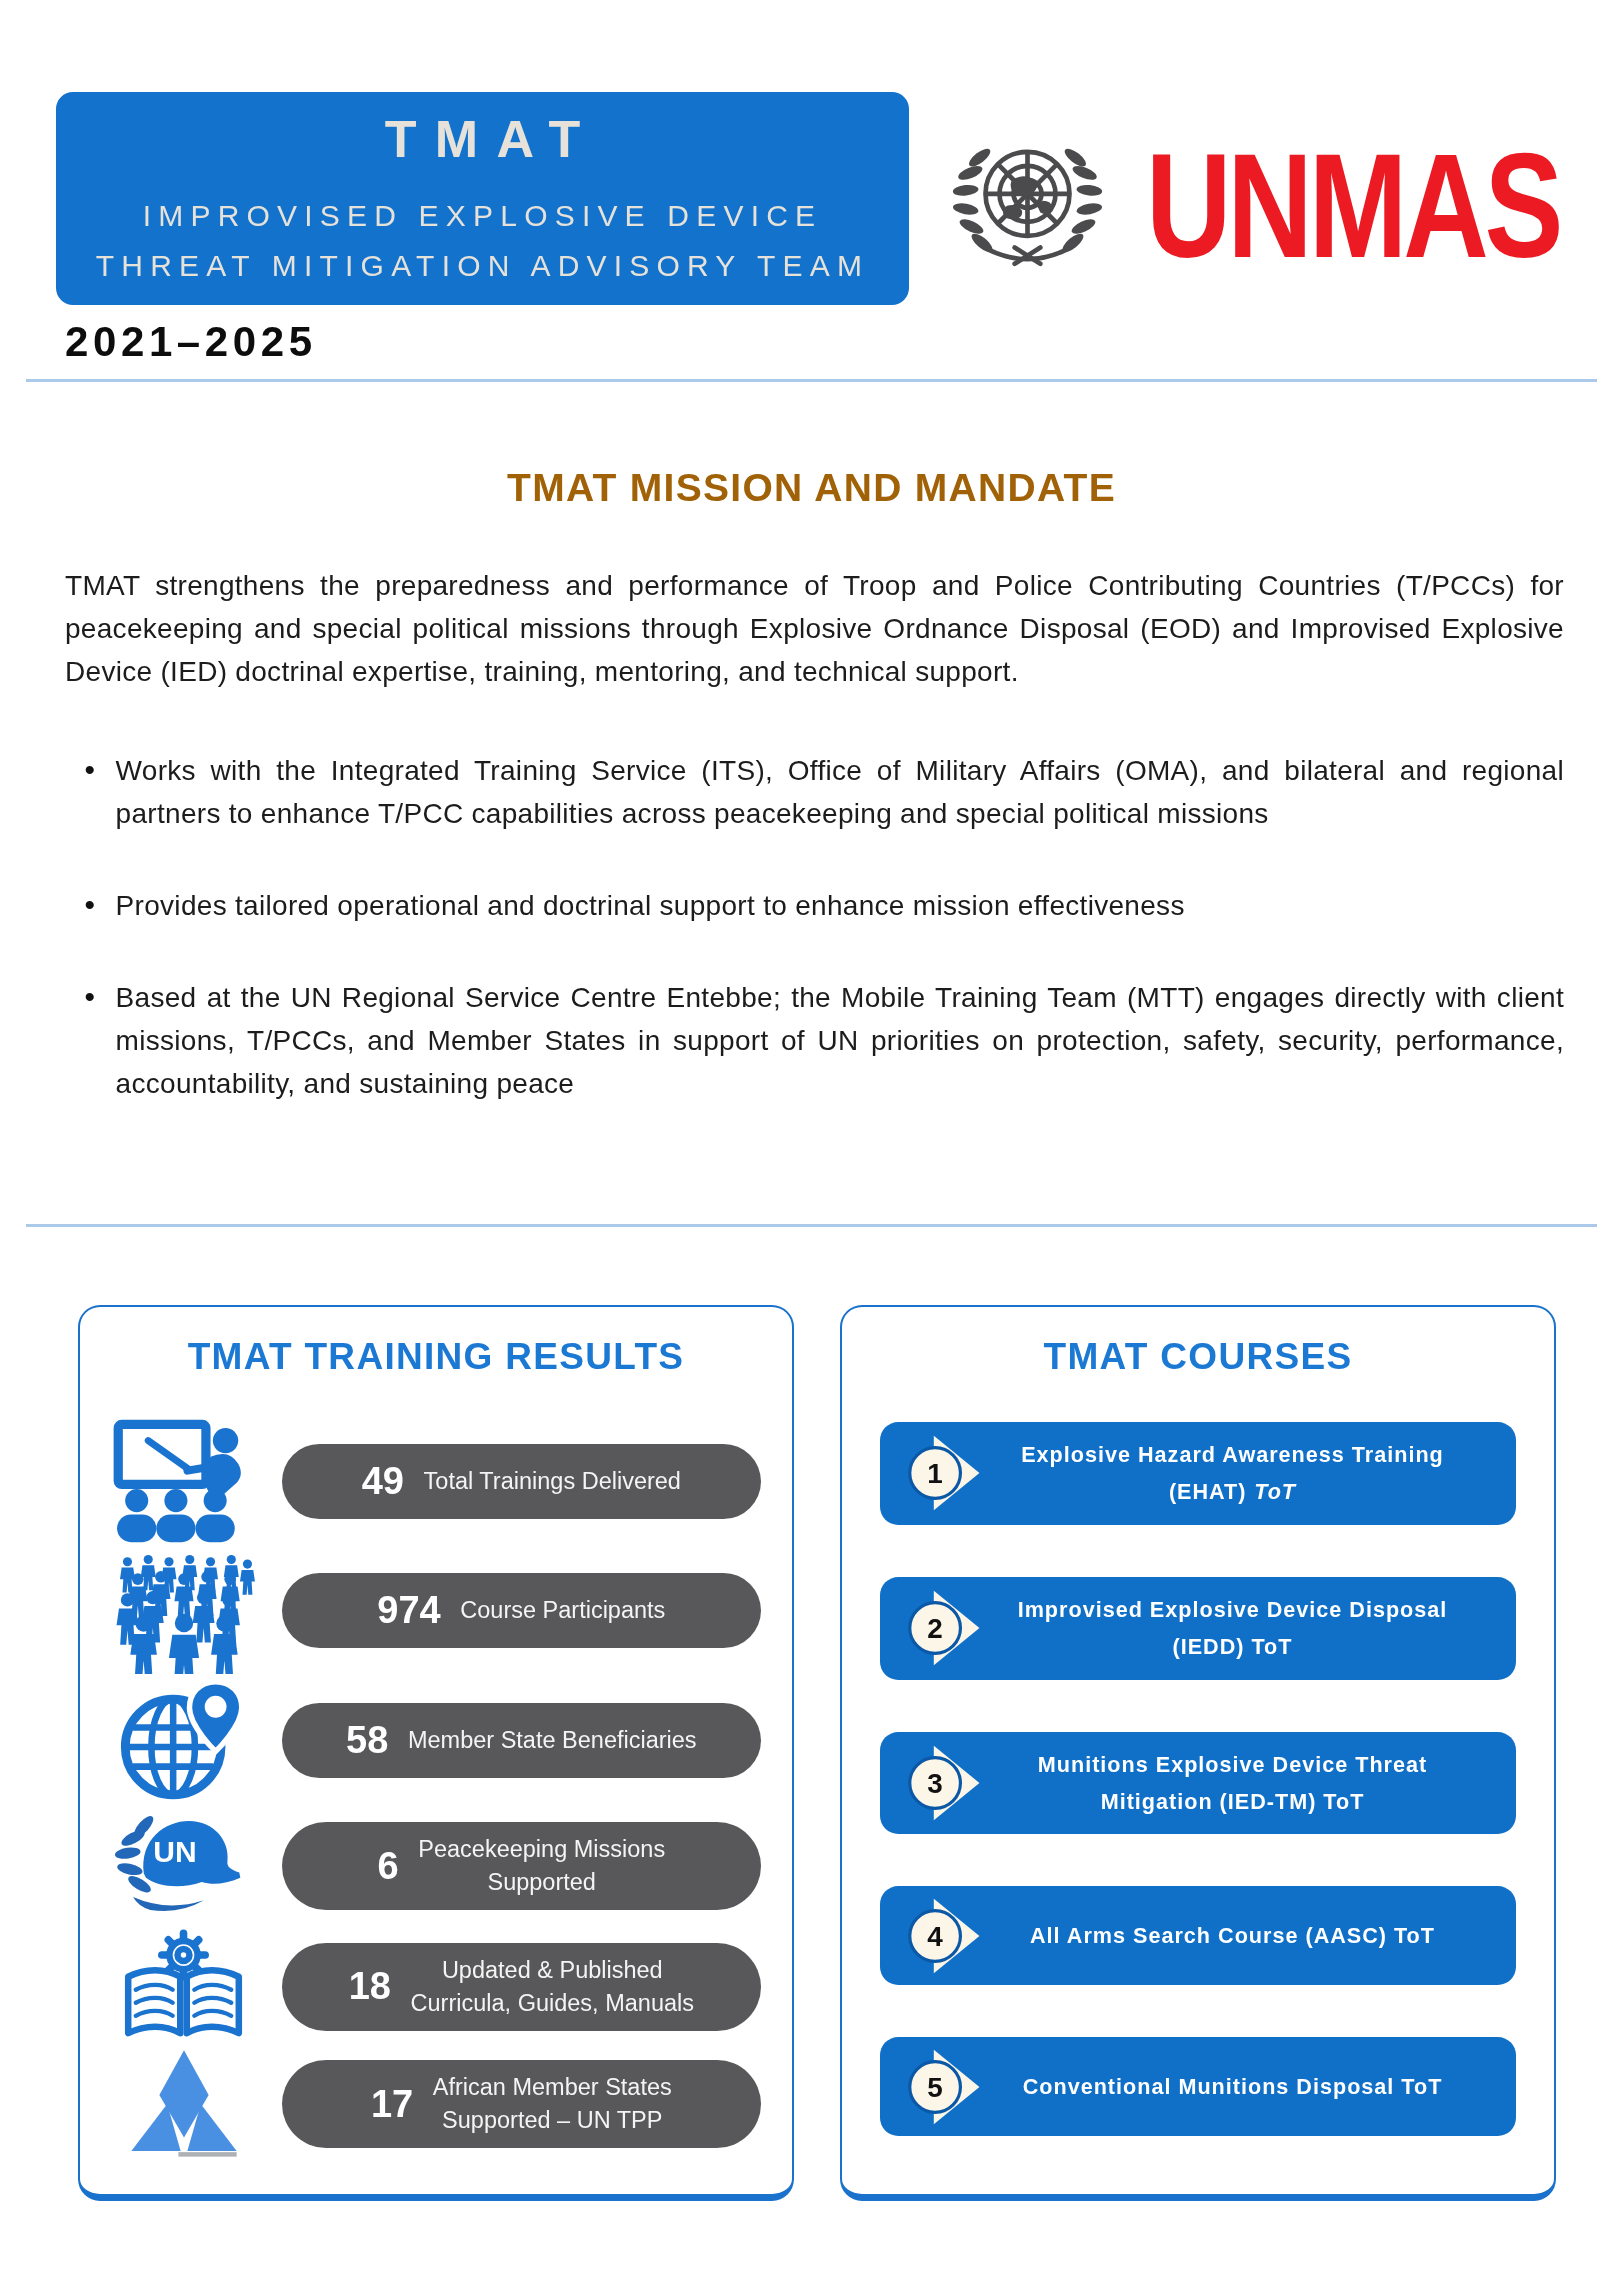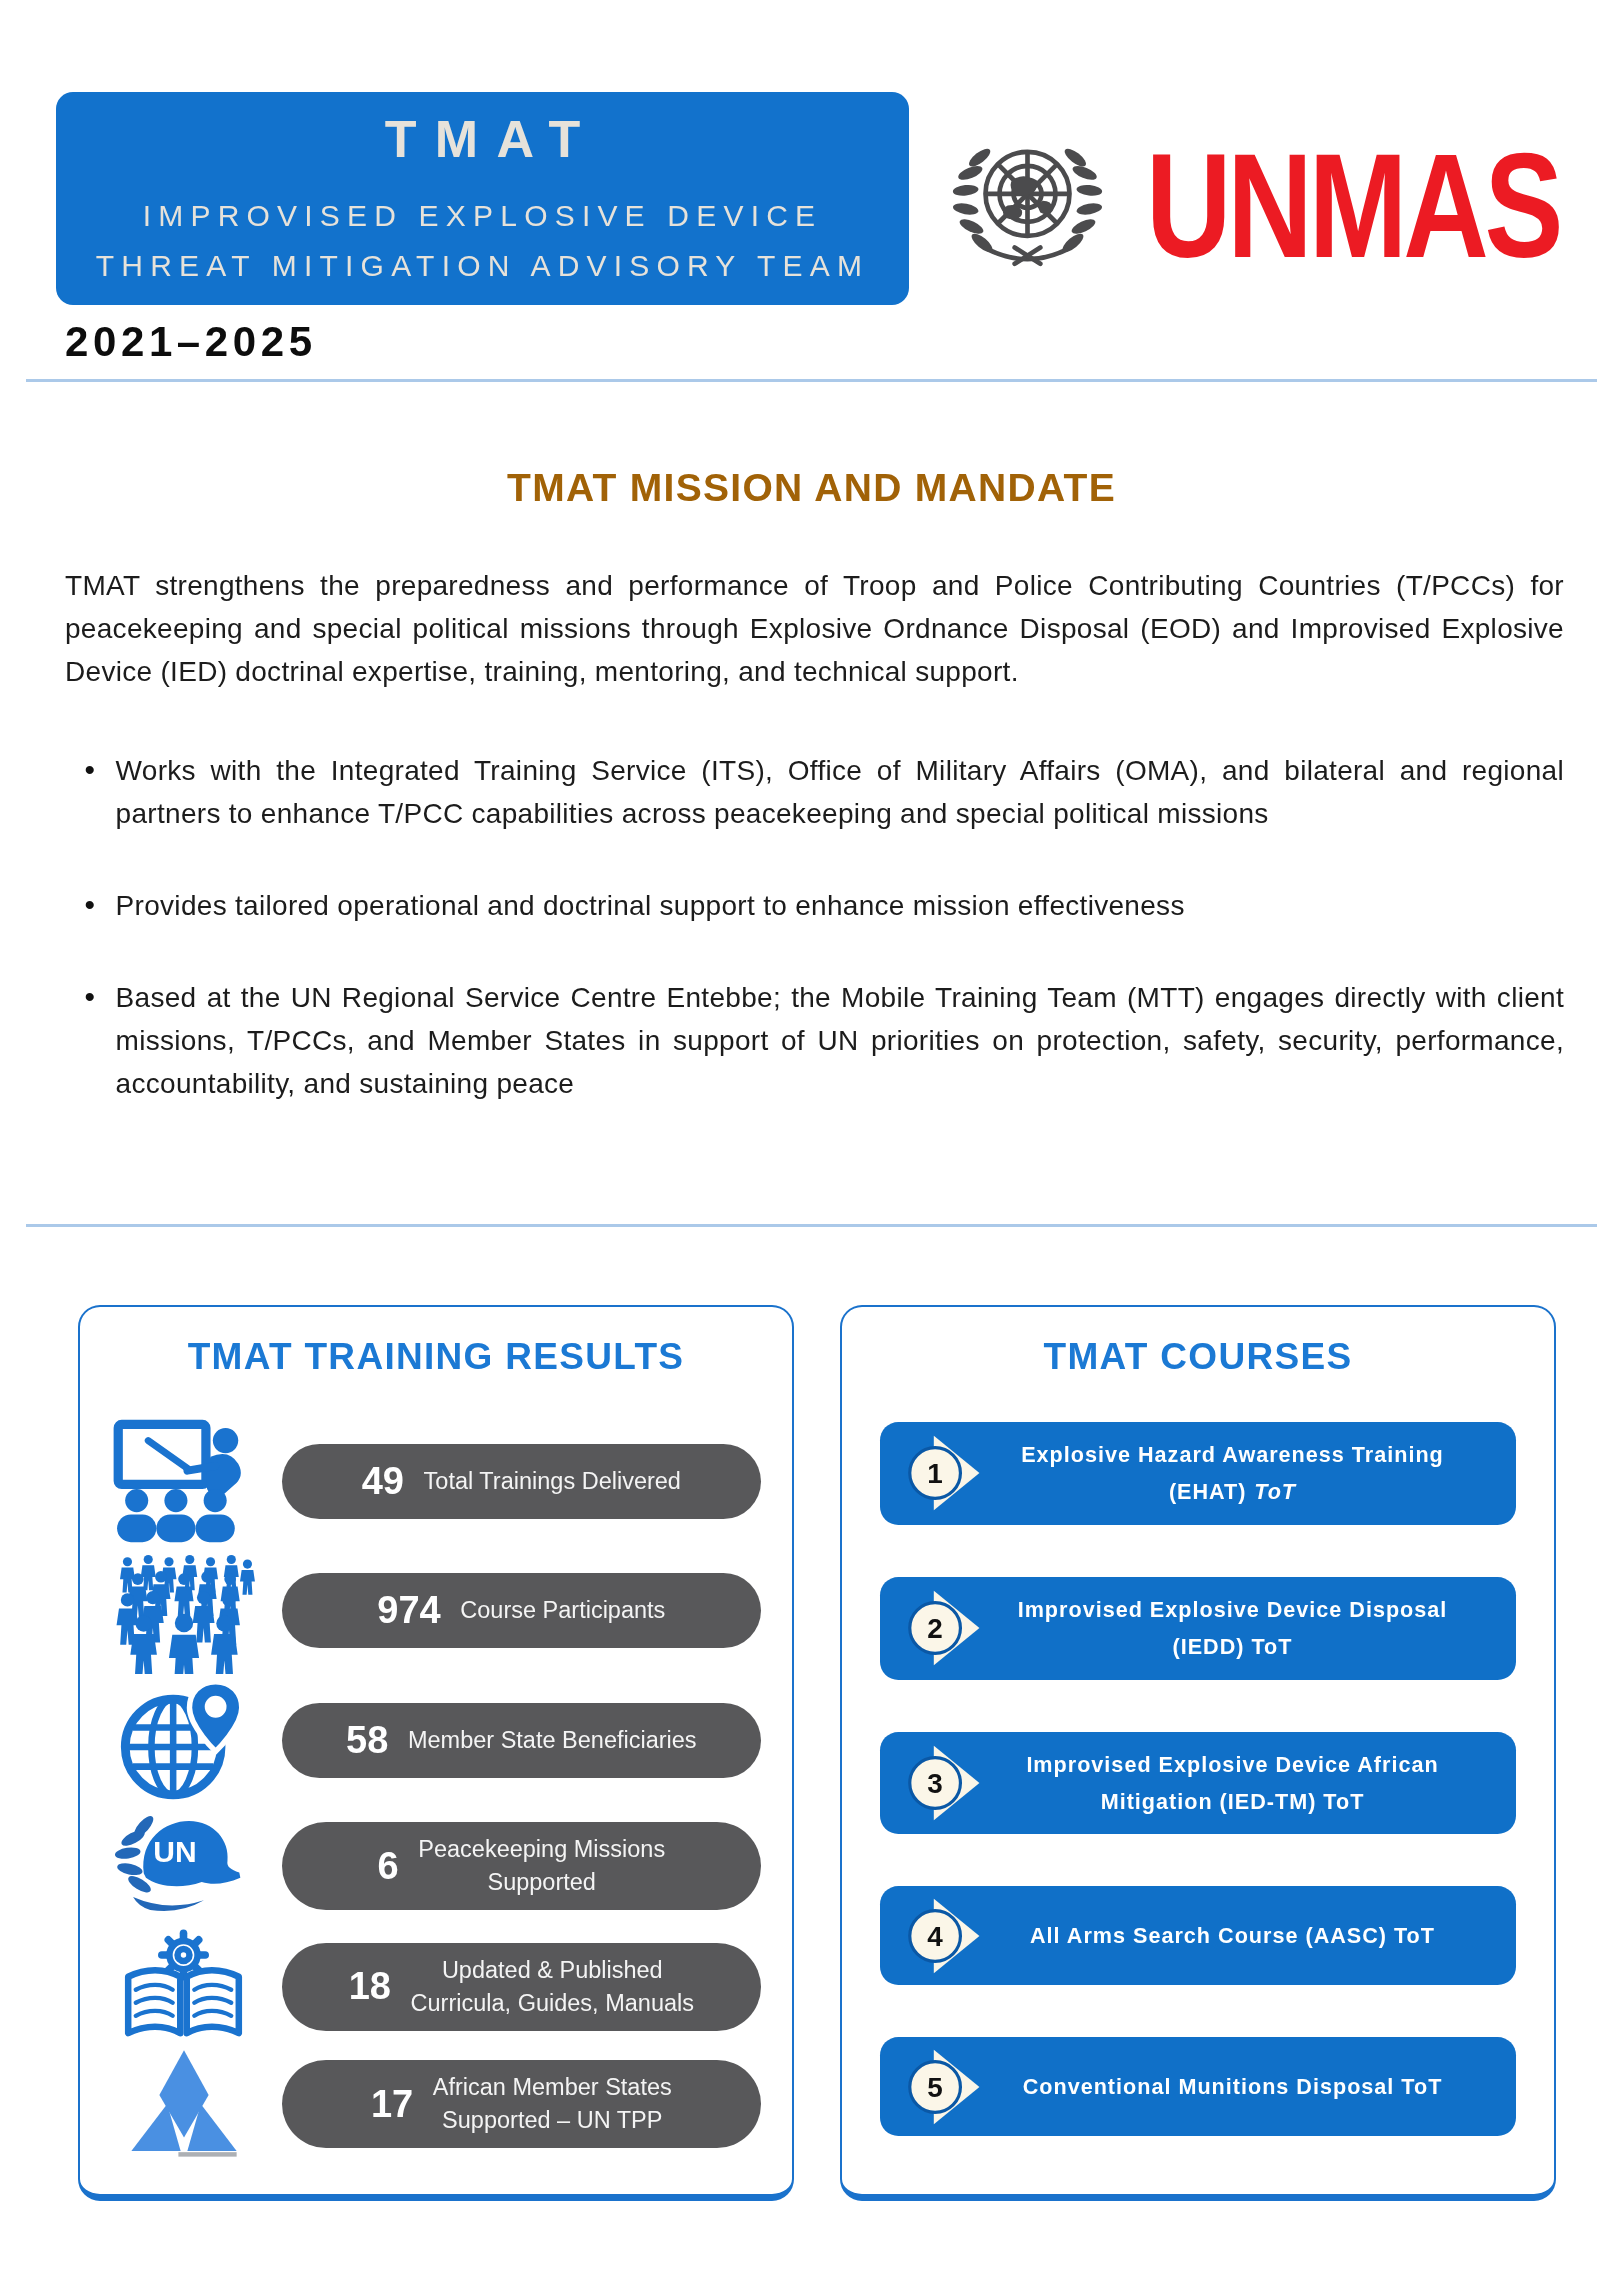--- a/index.html
+++ b/index.html
@@ -370,21 +370,21 @@
         <div class="course-line">Improvised Explosive Device Disposal</div>
         <div class="course-line">(IEDD) ToT</div>
       </div>
 
       <div class="course-btn">
         <svg class="course-badge" viewBox="0 0 120 150">
           <polygon points="40,16 112,75 40,134" fill="#fbf6e8"></polygon>
           <circle cx="42" cy="75" r="40" fill="#fbf6e8" stroke="#0a58a6" stroke-width="5"></circle>
           <text x="42" y="90" text-anchor="middle" class="badge-num">3</text>
         </svg>
-        <div class="course-line">Improvised Explosive Device African</div>
+        <div class="course-line">Munitions Explosive Device Threat</div>
         <div class="course-line">Mitigation (IED-TM)  ToT</div>
       </div>
 
       <div class="course-btn">
         <svg class="course-badge" viewBox="0 0 120 150">
           <polygon points="40,16 112,75 40,134" fill="#fbf6e8"></polygon>
           <circle cx="42" cy="75" r="40" fill="#fbf6e8" stroke="#0a58a6" stroke-width="5"></circle>
           <text x="42" y="90" text-anchor="middle" class="badge-num">4</text>
         </svg>
         <div class="course-line">All Arms Search Course (AASC) ToT</div>

